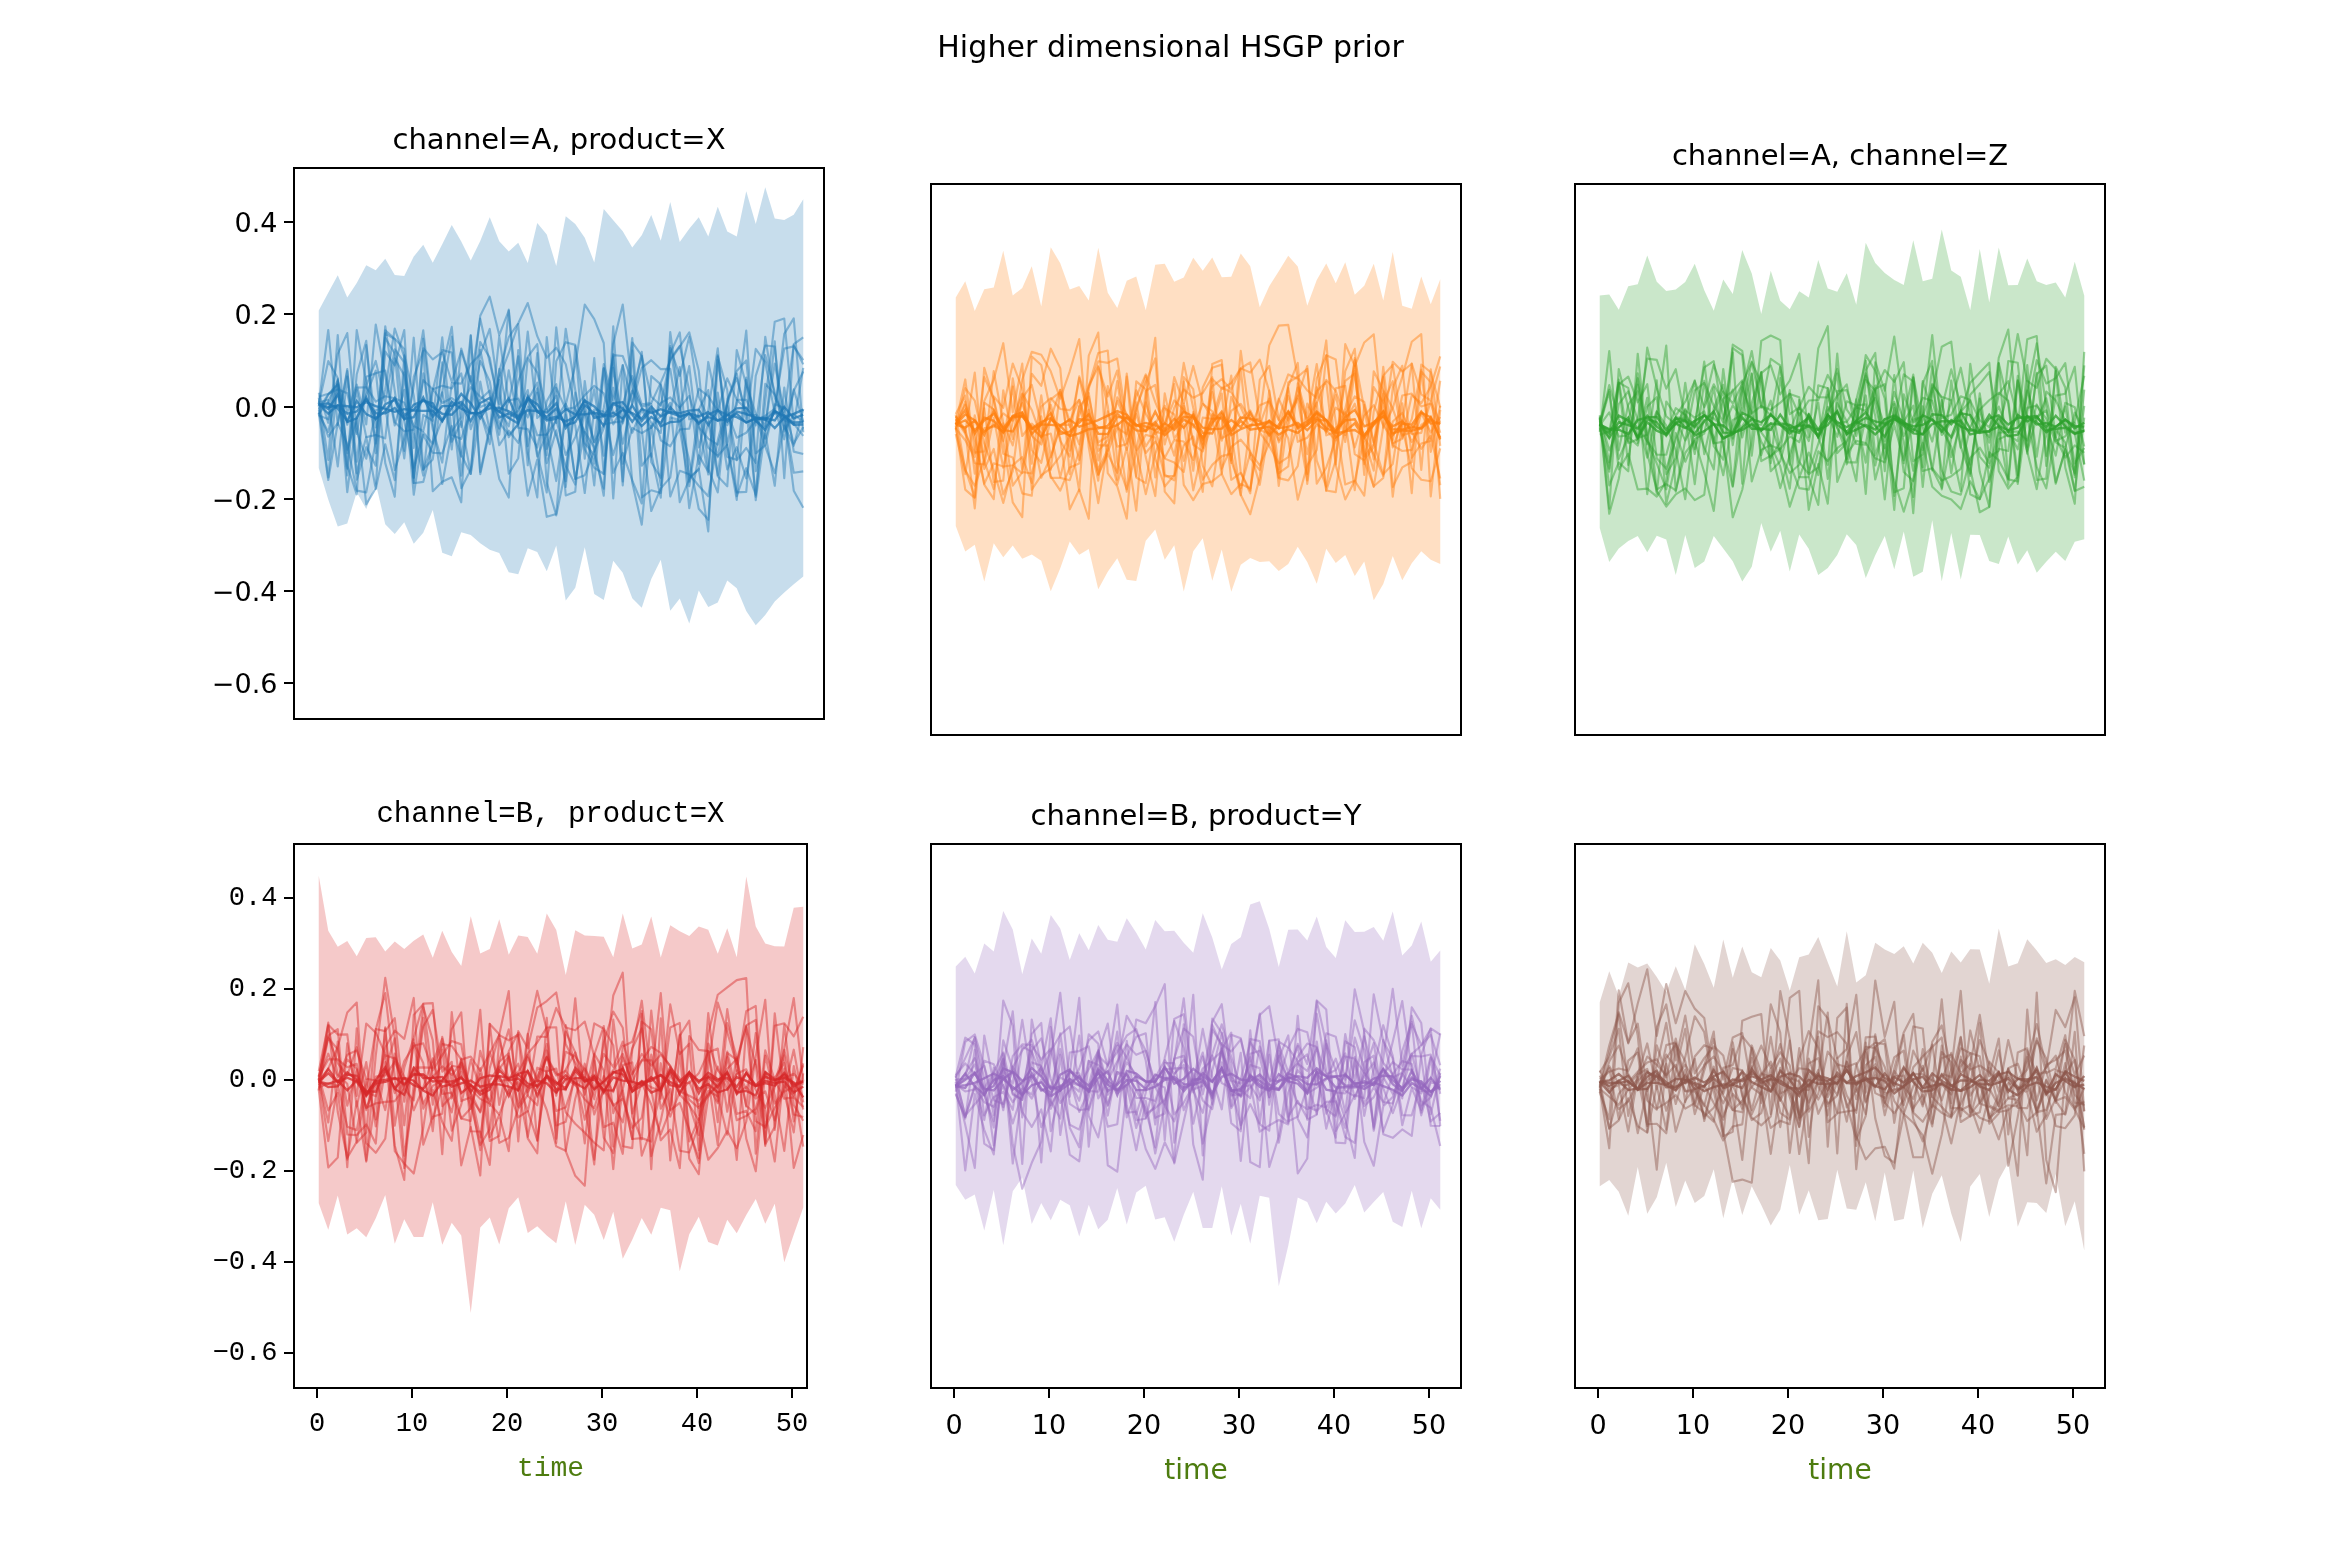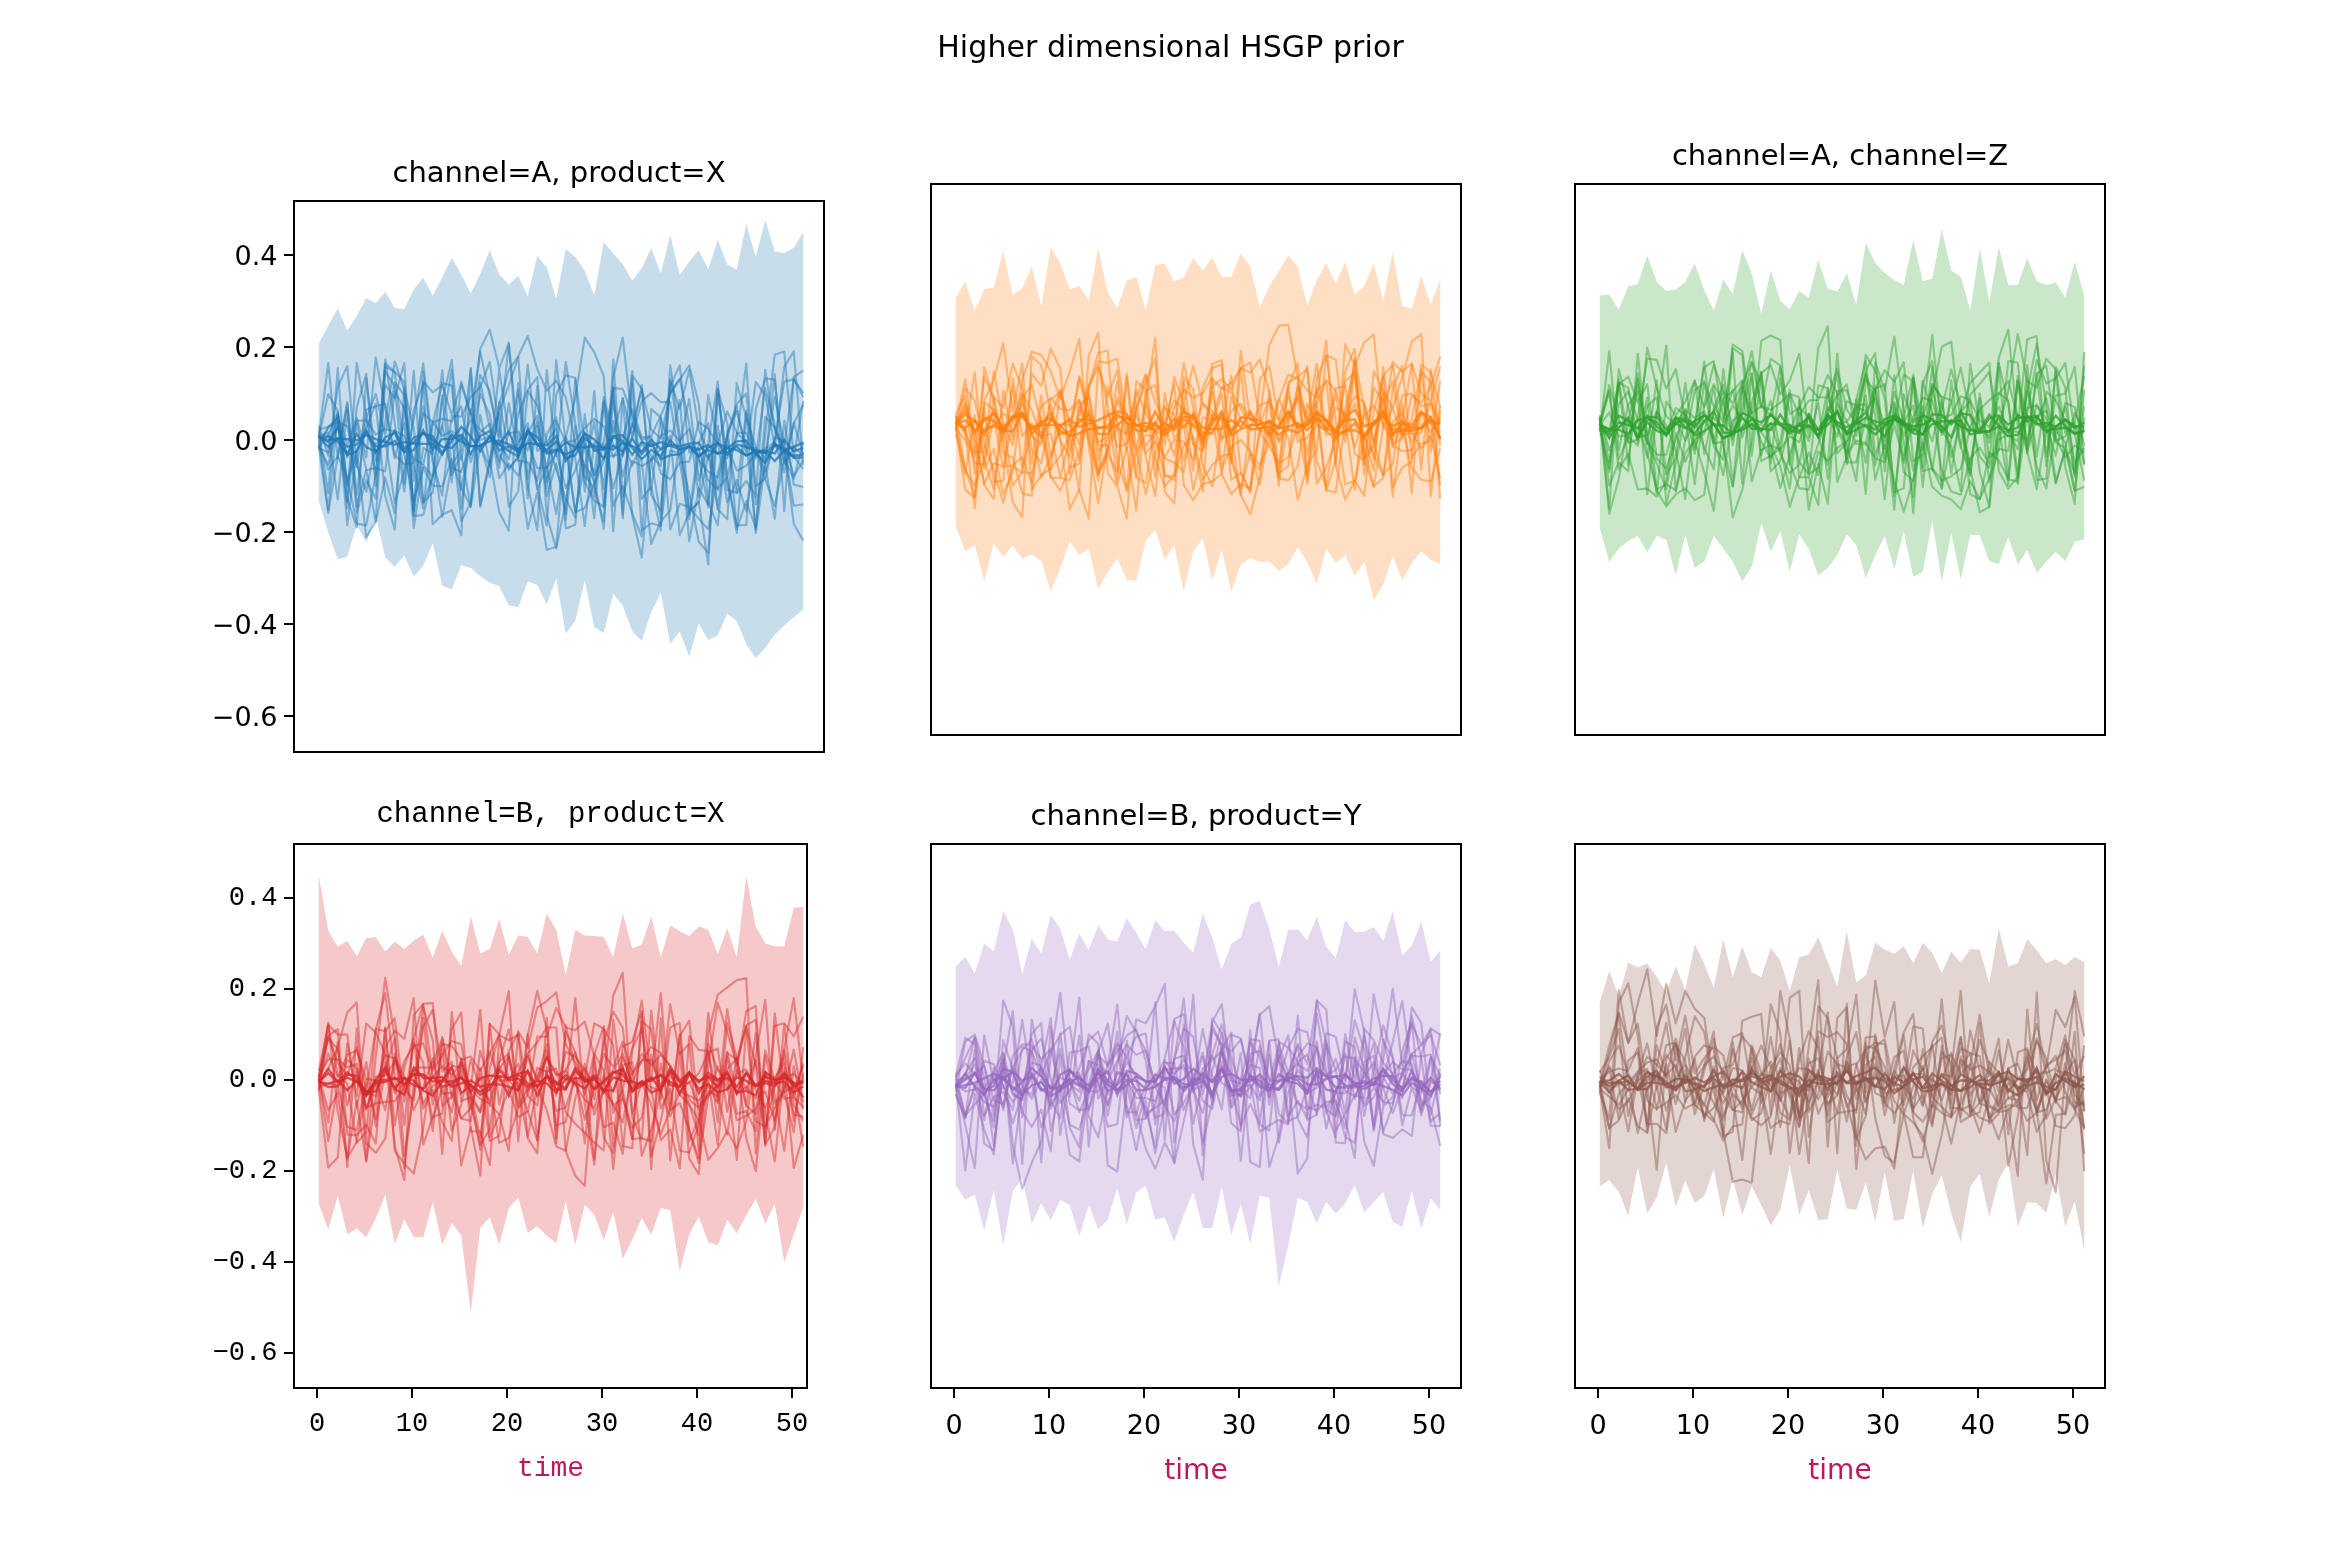--- a/index.html
+++ b/index.html
@@ -93,30 +93,30 @@
     background: #000000;
   }
   .xaxis-label {
     position: absolute;
     top: 100%;
     margin-top: 64px;
     left: 0;
     width: 100%;
     text-align: center;
     font-size: 28px;
-    color: #be185d;
+    color: #4d7c0f;
   }
 </style>
 </head>
 <body>
 
 <div id="figure">
   <div class="suptitle">Higher dimensional HSGP prior</div>
   <div id="panels-host">
-      <div class="panel" style="left: 293px; top: 200px; width: 532px; height: 553px;">
+      <div class="panel" style="left: 293px; top: 167px; width: 532px; height: 553px;">
         <div class="panel-title">channel=A, product=X</div>
         <div class="axes-frame">
           <svg class="plot-svg" width="532" height="553" viewBox="0 0 546 567">
             <path d="M24.375,144.85648328590332 L34.125,126.78505751137277 L43.875,108.75446294712896 L53.625,131.50285456476558 L63.375,116.6912233416079 L73.125,98.49068086868795 L82.875,103.55178928367093 L92.625,91.77746830541008 L102.375,108.41135070702592 L112.125,109.59820092527957 L121.875,89.6279108318763 L131.625,77.5646889260039 L141.375,96.0318633716845 L151.125,77.05007925530668 L160.875,57.11145943833111 L170.625,74.04063256352674 L180.375,93.6631223796955 L190.125,73.4943925558822 L199.875,49.27854746821686 L209.625,73.85888326912544 L219.375,84.38875185150249 L229.125,75.52532516670476 L238.875,96.32139739801067 L248.625,55.267386067900304 L258.375,66.93307173130165 L268.125,99.20899520741659 L277.875,48.282381625904236 L287.625,56.17338939304187 L297.375,70.28503495716154 L307.125,95.75185264162144 L316.875,40.86337069238061 L326.625,52.42735942786976 L336.375,63.629105913217074 L346.125,80.21401781972673 L355.875,67.76861592995124 L365.625,46.89040695266738 L375.375,73.32358398382786 L385.125,33.71230455508635 L394.875,74.69503832966728 L404.625,60.93615430140642 L414.375,49.22799796014738 L424.125,69.0062690232649 L433.875,38.488063971366614 L443.625,63.837860443373245 L453.375,68.9255624972721 L463.125,22.456193615475854 L472.875,56.23033264212722 L482.625,18.575140039221196 L492.375,50.43776014354091 L502.125,52.16799790977393 L511.875,46.66315807007777 L521.625,30.822097399842505 L521.625,417.8641057930305 L511.875,425.8619289193332 L502.125,434.32548923684516 L492.375,443.6408805042738 L482.625,457.5085952042544 L472.875,467.9528216294217 L463.125,453.447152419528 L453.375,429.8965335706598 L443.625,422.1664488346229 L433.875,444.7020062517811 L424.125,449.3482168533053 L414.375,432.19925138464316 L404.625,466.06652666753797 L394.875,440.49861032557965 L385.125,453.1133615576837 L375.375,400.73312207035485 L365.625,420.61898041499956 L355.875,449.90218829485525 L346.125,440.22538405740346 L336.375,414.15585657196937 L326.625,401.84612849178086 L316.875,442.1572476254544 L307.125,435.8753241123544 L297.375,387.92640241480547 L287.625,429.448071323862 L277.875,442.5997080792964 L268.125,386.2388090993918 L258.375,412.526197268127 L248.625,392.8363784412271 L238.875,389.0072618603299 L229.125,415.63898181800613 L219.375,413.66398233488724 L209.625,393.8590453546552 L199.875,390.37238428006526 L190.125,383.88228510487244 L180.375,375.3739501748089 L170.625,372.4775968154281 L160.875,397.13069430676694 L151.125,393.607655121322 L141.375,349.76470567694344 L131.625,373.0667410667113 L121.875,384.2658238633565 L112.125,362.3862509656727 L102.375,374.2186468814907 L92.625,364.32952464906555 L82.875,322.1454941106553 L73.125,348.57161455086026 L63.375,331.36553808883474 L53.625,363.51010461864064 L43.875,366.7195122972422 L34.125,339.0262139000581 L24.375,306.5467988764868 Z" fill="#1f77b4" fill-opacity="0.25" stroke="none"></path>
             <path d="M24.375,251.16990591876095 L34.125,269.57140293108466 L43.875,226.45228200966847 L53.625,314.26200300938535 L63.375,210.4390516155055 L73.125,176.10950188217998 L82.875,291.39294273452805 L92.625,165.21428307229388 L102.375,173.95853192052334 L112.125,184.48424595205682 L121.875,317.15048313652096 L131.625,252.018701135531 L141.375,258.10559261892774 L151.125,172.4070973451333 L160.875,272.5771981040858 L170.625,276.7533185949334 L180.375,247.63343527238624 L190.125,196.82480215448936 L199.875,217.6761297033142 L209.625,272.51622551752905 L219.375,206.35140029939424 L229.125,259.4969362008546 L238.875,166.59524018824703 L248.625,255.33746853690894 L258.375,245.77682577140536 L268.125,273.5361734859323 L277.875,304.36181032592884 L287.625,323.63875221934546 L297.375,242.4944087330764 L307.125,280.4560536052296 L316.875,200.00027709480543 L326.625,237.44181929138455 L336.375,201.27087885985156 L346.125,240.9870068643798 L355.875,203.8757192107077 L365.625,195.95866763379178 L375.375,205.17430892248638 L385.125,204.87559802524606 L394.875,266.1539886114205 L404.625,325.3298716094269 L414.375,260.76078860753756 L424.125,313.2139979230552 L433.875,192.24986636328487 L443.625,226.62150718097746 L453.375,335.54266683281776 L463.125,306.77068332676185 L472.875,334.1612551314952 L482.625,220.11850244731534 L492.375,231.15139738508987 L502.125,253.0131815957073 L511.875,311.49096530307304 L521.625,310.08434017515333" fill="none" stroke="#1f77b4" stroke-opacity="0.45" stroke-width="2.2" stroke-linejoin="round"></path>
             <path d="M24.375,234.28581752304456 L34.125,298.2449361989494 L43.875,170.21450179241407 L53.625,304.30118507803934 L63.375,333.59152626311413 L73.125,180.41649003093147 L82.875,264.9249876118681 L92.625,225.67878883844958 L102.375,163.44630955319826 L112.125,192.47694196047843 L121.875,321.98840703393375 L131.625,173.98349742360455 L141.375,260.5464503512591 L151.125,323.01922136698914 L160.875,269.40246642909557 L170.625,254.15624477151255 L180.375,170.9488840839806 L190.125,310.73603412553314 L199.875,264.2821117665553 L209.625,317.93006959668924 L219.375,336.9400887795507 L229.125,185.48250430880393 L238.875,284.16731357634626 L248.625,229.46596202426093 L258.375,301.64985728171405 L268.125,267.9576919471457 L277.875,320.22768472961206 L287.625,181.50480763451725 L297.375,297.036848795871 L307.125,193.82526530722953 L316.875,313.02682622872214 L326.625,203.73381045663757 L336.375,260.848375978004 L346.125,228.91301690757655 L355.875,191.70224745735385 L365.625,233.51047675107463 L375.375,242.4670224367394 L385.125,194.63799124372423 L394.875,181.19885285925488 L404.625,227.2468330681903 L414.375,302.3832885718923 L424.125,197.74547036414953 L433.875,245.6164153072433 L443.625,308.0884184422623 L453.375,285.26249597335334 L463.125,317.3826320428186 L472.875,254.1813445006776 L482.625,284.40354638275994 L492.375,311.9071818198973 L502.125,262.93600787487327 L511.875,283.8495782385177 L521.625,245.98707543711794" fill="none" stroke="#1f77b4" stroke-opacity="0.45" stroke-width="2.2" stroke-linejoin="round"></path>
             <path d="M24.375,229.33430930497127 L34.125,260.2233664323468 L43.875,217.68037860014732 L53.625,249.43174962943579 L63.375,220.89453940785353 L73.125,261.9301334339759 L82.875,159.33774967832824 L92.625,211.93619091330146 L102.375,263.01206104353923 L112.125,226.25387792470843 L121.875,334.06610556790304 L131.625,270.04393045931516 L141.375,281.6467335868459 L151.125,256.70139650251394 L160.875,238.89234130436262 L170.625,327.2710294525767 L180.375,308.25999657256585 L190.125,217.87485583117098 L199.875,269.1779676594712 L209.625,171.47169743745587 L219.375,238.89101492014993 L229.125,191.97299892622453 L238.875,303.8083125852257 L248.625,188.60142843606332 L258.375,321.5201058916859 L268.125,355.19340588114227 L277.875,307.94031622343095 L287.625,245.76469725141322 L297.375,271.28010700991143 L307.125,302.1376094697809 L316.875,204.09144401248102 L326.625,311.61948453306707 L336.375,291.1092386917061 L346.125,319.35690005682443 L355.875,343.02113764592946 L365.625,212.3220388283383 L375.375,220.73780890998154 L385.125,335.8555719441715 L394.875,309.4948259882727 L404.625,313.0059914391112 L414.375,324.77040083763734 L424.125,335.586545890048 L433.875,278.1199681913652 L443.625,240.7399733223383 L453.375,209.77581468807705 L463.125,257.13195919276944 L472.875,184.39804803818134 L482.625,198.17799598491945 L492.375,250.83090848330477 L502.125,168.97352776645687 L511.875,153.01109948936903 L521.625,269.89611730439697" fill="none" stroke="#1f77b4" stroke-opacity="0.45" stroke-width="2.2" stroke-linejoin="round"></path>
             <path d="M24.375,251.2137408751238 L34.125,238.65816620401296 L43.875,216.31673263784631 L53.625,287.75940846025196 L63.375,256.16841628610393 L73.125,343.8609914563592 L82.875,327.4494074646836 L92.625,173.26068509810938 L102.375,189.08339504991818 L112.125,289.0660182517274 L121.875,172.86192920357445 L131.625,307.9823250507011 L141.375,297.7635079772434 L151.125,228.85917860176153 L160.875,171.75368150582239 L170.625,314.4628362871645 L180.375,236.3558930715406 L190.125,150.3376463448277 L199.875,130.72378853227525 L209.625,170.13548400210334 L219.375,145.13073868012447 L229.125,265.32457382684726 L238.875,266.7325636835819 L248.625,285.62360066208964 L258.375,238.13992136833502 L268.125,220.58120511537828 L277.875,334.80961793440565 L287.625,330.8880093606679 L297.375,217.25332366590584 L307.125,289.94729138524616 L316.875,245.05900677310575 L326.625,192.09549994793133 L336.375,324.38935514876295 L346.125,186.12761849234784 L355.875,336.84292396809735 L365.625,329.4330428128915 L375.375,332.19896153282855 L385.125,254.70234570192855 L394.875,257.4564894450938 L404.625,298.85857744524907 L414.375,348.3515385090319 L424.125,359.69308136261577 L433.875,229.19354027977198 L443.625,295.16195980413556 L453.375,298.0742281266061 L463.125,213.9009673486819 L472.875,339.5642626703425 L482.625,266.1637812940714 L492.375,176.52413186122277 L502.125,317.00366846450777 L511.875,179.46729898498677 L521.625,172.41495552309203" fill="none" stroke="#1f77b4" stroke-opacity="0.45" stroke-width="2.2" stroke-linejoin="round"></path>
             <path d="M24.375,241.12054056921045 L34.125,196.9297124518335 L43.875,214.26552247810292 L53.625,291.3854544726809 L63.375,226.4762132373723 L73.125,274.8984082387288 L82.875,272.76665322041026 L92.625,276.1816379502001 L102.375,194.11379842730918 L112.125,211.56893986990576 L121.875,270.3708663586463 L131.625,314.36486913869066 L141.375,226.96357939093656 L151.125,185.41294933336525 L160.875,188.17914317210779 L170.625,292.9942095919253 L180.375,312.5744587662691 L190.125,185.33324771246714 L199.875,231.46119731279703 L209.625,260.0420867593207 L219.375,272.70119373220984 L229.125,261.9429846526533 L238.875,235.41101090065553 L248.625,294.86662908677783 L258.375,271.3618943751686 L268.125,319.99411150001237 L277.875,251.87063324626632 L287.625,317.8418149020859 L297.375,313.961487909705 L307.125,289.31193535674373 L316.875,266.0018393486678 L326.625,190.75965597069228 L336.375,191.66475686640723 L346.125,217.63779701032587 L355.875,244.5133111798241 L365.625,260.28827649080006 L375.375,270.59558905511545 L385.125,188.75782354427764 L394.875,167.4289067851484 L404.625,256.6427034912713 L414.375,252.86468144926988 L424.125,285.6646170667889 L433.875,294.20811156928715 L443.625,282.91039008144463 L453.375,339.26354424831095 L463.125,216.09302989307884 L472.875,262.8882194454312 L482.625,190.76214534575467 L492.375,228.95104311267232 L502.125,267.0307158661904 L511.875,227.38316138637225 L521.625,207.4834143410239" fill="none" stroke="#1f77b4" stroke-opacity="0.45" stroke-width="2.2" stroke-linejoin="round"></path>
             <path d="M24.375,252.584985678544 L34.125,256.55111862931966 L43.875,189.41197295162425 L53.625,168.11439512440546 L63.375,268.9337904647182 L73.125,297.02263268647476 L82.875,247.38443444063307 L92.625,243.4420894469394 L102.375,308.63232114020775 L112.125,276.9097119815066 L121.875,222.38766379256538 L131.625,165.34855800156907 L141.375,251.8433746470336 L151.125,228.8820087299339 L160.875,279.69126679910136 L170.625,258.75221477485354 L180.375,312.7801263949605 L190.125,248.81269020109517 L199.875,282.1725291637012 L209.625,204.8499888556334 L219.375,255.1337004736983 L229.125,247.67734719856963 L238.875,226.58973021666856 L248.625,292.05440224494254 L258.375,331.6985861831522 L268.125,197.03659104534216 L277.875,177.44105889227734 L287.625,180.25548095017194 L297.375,249.66073689528935 L307.125,324.52063170205327 L316.875,204.4985785269488 L326.625,251.39590659964472 L336.375,240.844356345729 L346.125,212.10132319345013 L355.875,241.29081993919908 L365.625,239.8649931166758 L375.375,219.00484177400102 L385.125,196.3147097007115 L394.875,181.92867081286641 L404.625,167.31821527510954 L414.375,206.73434662545247 L424.125,307.79210369591027 L433.875,331.70553044906444 L443.625,236.05114469881727 L453.375,214.3359205382106 L463.125,252.19151582130286 L472.875,252.23732916517707 L482.625,276.3955162326934 L492.375,244.02112563308322 L502.125,184.06453620615815 L511.875,181.8084403098366 L521.625,195.87125941035686" fill="none" stroke="#1f77b4" stroke-opacity="0.45" stroke-width="2.2" stroke-linejoin="round"></path>

